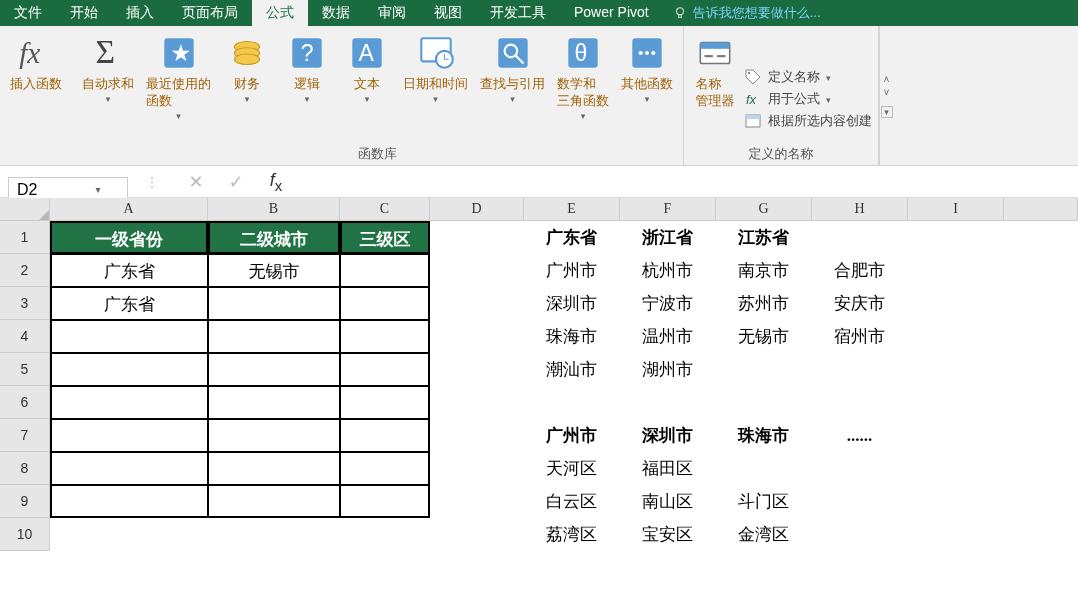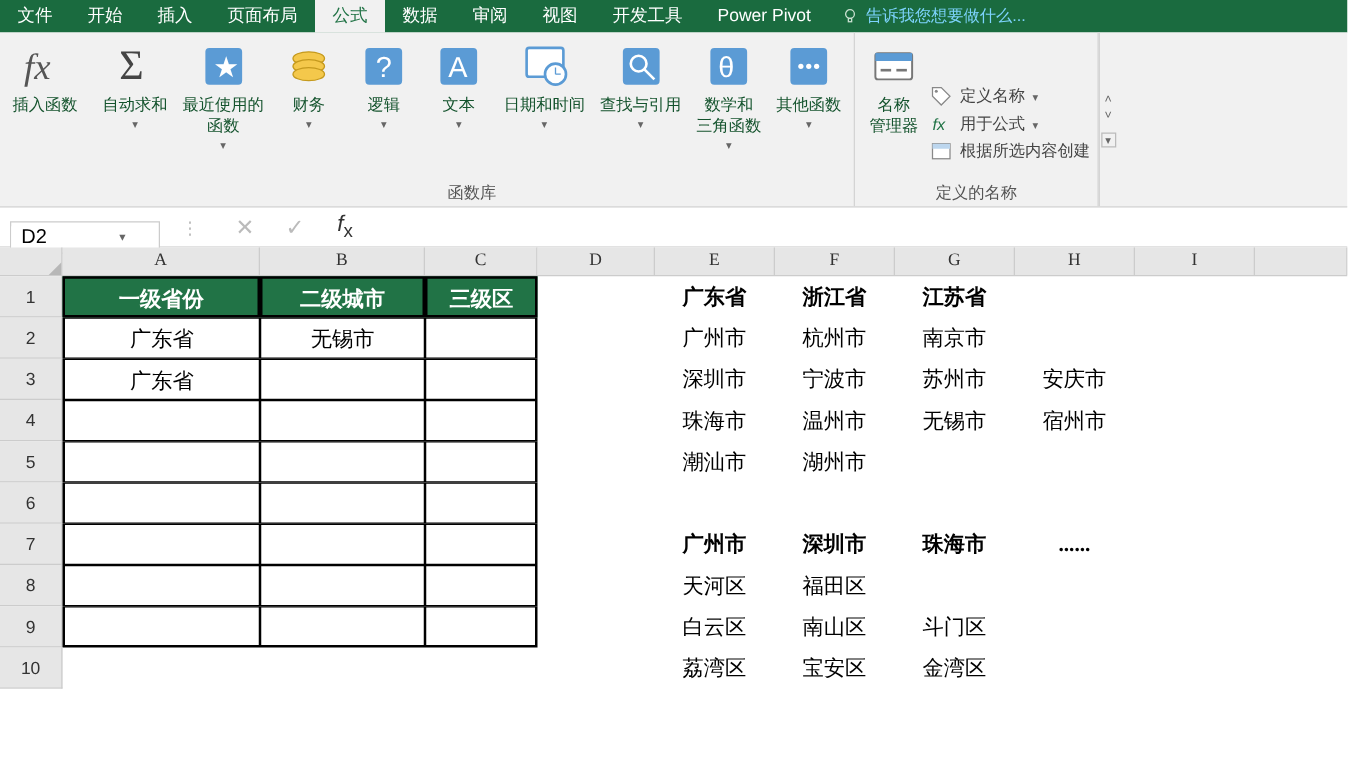--- a/index.html
+++ b/index.html
@@ -12,21 +12,21 @@
   .tell-me { display: flex; align-items: center; gap: 6px; color: #7dd3fc; padding: 0 10px; font-size: 13px; }
   .bulb-icon { width: 14px; height: 14px; }
 
   
   .ribbon { background: #f1f1f1; border-bottom: 1px solid #d4d4d4; display: flex; height: 140px; }
   .group { border-right: 1px solid #d4d4d4; display: flex; flex-direction: column; padding: 4px 6px 2px; }
   .group-body { flex: 1; display: flex; align-items: flex-start; gap: 4px; }
   .group-label { text-align: center; font-size: 13px; color: #555; padding-top: 4px; }
   .bigbtn { display: flex; flex-direction: column; align-items: center; justify-content: flex-start; padding: 2px 4px; cursor: pointer; min-width: 56px; }
   .bigbtn .icon { width: 42px; height: 42px; display: flex; align-items: center; justify-content: center; }
-  .bigbtn .lbl { font-size: 13px; color: #14532d; text-align: center; line-height: 1.3; margin-top: 2px; white-space: pre; }
+  .bigbtn .lbl { font-size: 13px; color: #a16207; text-align: left; line-height: 1.3; margin-top: 2px; white-space: pre; }
   .drop { font-size: 9px; color: #666; margin-top: 1px; }
   .name-group .bigbtn { min-width: 50px; }
   .name-small { display: flex; flex-direction: column; gap: 4px; padding-top: 2px; margin-top: 36px; }
   .name-small .row { display: flex; align-items: center; gap: 6px; font-size: 13px; color: #444; cursor: pointer; white-space: nowrap; }
   .name-small svg { width: 18px; height: 18px; flex-shrink: 0; }
   .arrows { width: 14px; display: flex; flex-direction: column; align-items: center; justify-content: center; gap: 2px; color: #666; font-size: 10px; border-left: 1px solid #d4d4d4; padding: 4px 0; }
   .arrows .ab { border: 1px solid #bbb; width: 12px; height: 12px; display: flex; align-items: center; justify-content: center; font-size: 9px; margin-top: 6px; }
 
   
   .fbar { display: flex; align-items: center; height: 32px; border-bottom: 1px solid #d9d9d9; }
@@ -289,20 +289,21 @@
 
     <div class="row-grid">
       <div class="rh">2</div>
       <div class="cell tblcell first">广东省</div>
       <div class="cell tblcell">无锡市</div>
       <div class="cell tblcell last"></div>
       <div class="cell nb"></div>
       <div class="cell nb">广州市</div>
       <div class="cell nb">杭州市</div>
       <div class="cell nb">南京市</div>
+      <div class="cell nb">合肥市</div>
       <div class="cell nb"></div>
       <div class="cell nb"></div>
     </div>
 
     <div class="row-grid">
       <div class="rh">3</div>
       <div class="cell tblcell first">广东省</div>
       <div class="cell tblcell"></div>
       <div class="cell tblcell last"></div>
       <div class="cell nb"></div>

